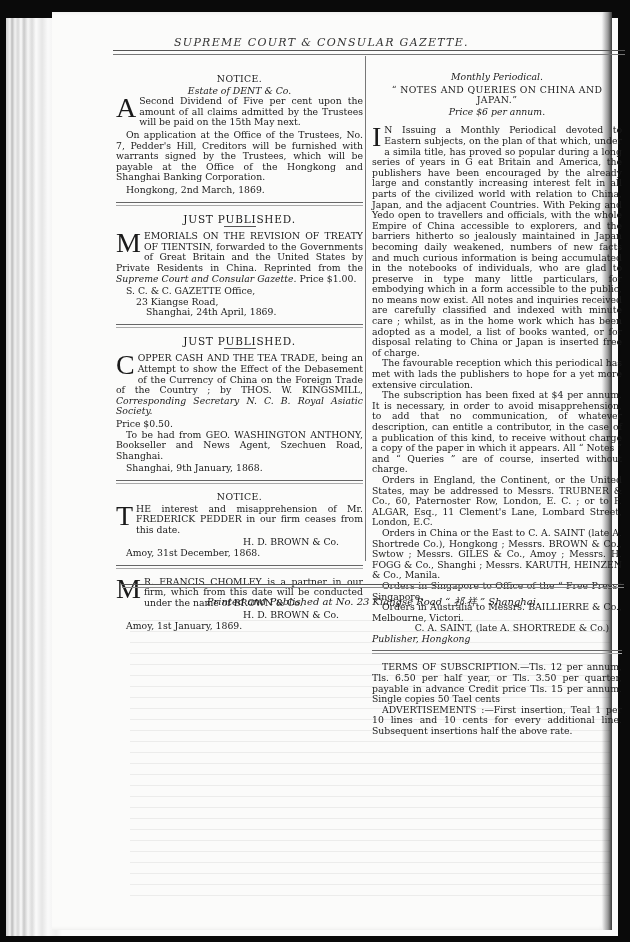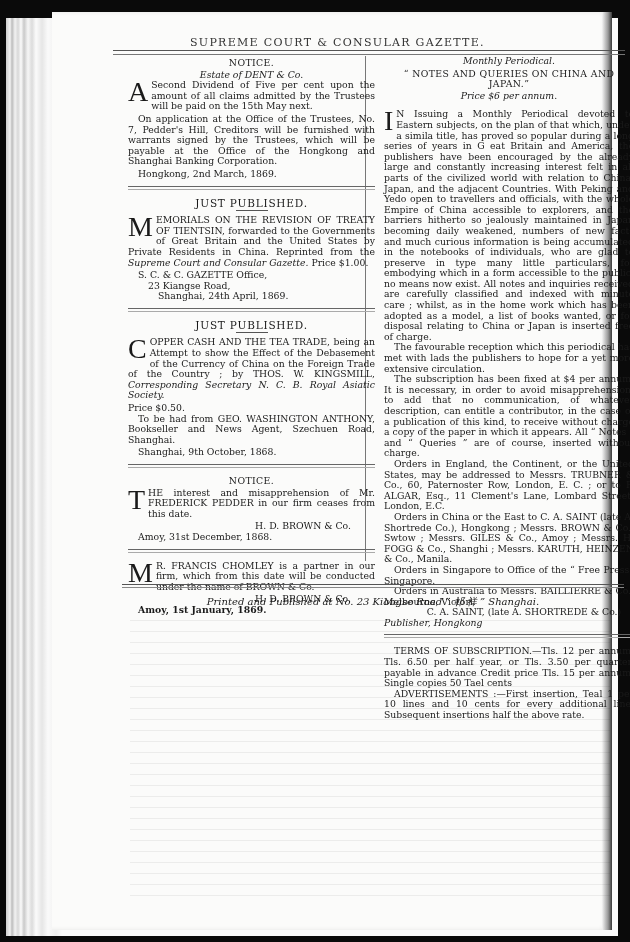--- a/index.html
+++ b/index.html
@@ -17,43 +17,43 @@
   .page {
     position: absolute; left: 52px; top: 12px; width: 560px; height: 918px;
     background: #fbfbfa;
     box-shadow: inset -8px 0 10px -6px #8a8a8a;
   }
   .spine {
     position: absolute; right: 0; top: 0; width: 10px; height: 100%;
     background: linear-gradient(90deg,#f4f4f4,#9a9a9a 60%,#3a3a3a);
   }
   .running-head {
-    position: absolute; left: 190px; top: 36px;
-    font-size: 11px; letter-spacing: 1.3px; color: #333;
+    position: absolute; left: 174px; top: 36px;
+    font-size: 11px; letter-spacing: 1.3px; color: #333; font-style: italic;
   }
   .head-rule {
     position: absolute; left: 113px; top: 50px; width: 512px; height: 3px;
     border-top: 1px solid #555; border-bottom: 1px solid #777;
   }
   .col {
-    position: absolute; top: 56px; width: 247px;
-    font-size: 9.3px; line-height: 10.6px; text-align: justify; margin-left: 12px;
+    position: absolute; top: 72px; width: 247px;
+    font-size: 9.3px; line-height: 10.6px; text-align: justify;
   }
   .col.left { left: 116px; }
   .col.right { left: 372px; width: 250px; }
   .col-divider {
     position: absolute; left: 365px; top: 56px; width: 1px; height: 505px;
     background: #777;
   }
   .center { text-align: center; }
   .title { text-align: center; letter-spacing: .4px; margin: 2px 0 1px; }
   .title-lg { font-size: 10.5px; letter-spacing: .8px; }
   .italic { font-style: italic; }
   .sc { font-variant: small-caps; }
-  .bold { font-weight: bold; }
+  .bold { font-weight: normal; }
   p { margin: 0; }
   .indent { text-indent: 10px; }
   .sig { text-align: right; padding-right: 24px; }
   .dateline { padding-left: 10px; }
   .dropcap {
     float: left; font-size: 28px; line-height: 22px; margin: 1px 3px 0 0;
     font-family: "Liberation Serif", serif;
   }
   .rule {
     height: 2px; border-top: 1px solid #666; border-bottom: 1px solid #aaa;
@@ -109,21 +109,21 @@
   </section>
 
   <div class="rule"></div>
 
   <section>
     <div class="title title-lg">JUST PUBLISHED.</div>
     <div class="short-rule"></div>
     <p class="block"><span class="dropcap">C</span><span>OPPER CASH AND THE TEA TRADE,</span><span> being an Attempt to show the Effect of the Debasement of the Currency of China on the Foreign Trade of the Country ; by THOS. W. KINGSMILL, </span><span class="italic">Corresponding Secretary N. C. B. Royal Asiatic Society.</span></p>
     <p>Price $0.50.</p>
     <p class="indent block">To be had from GEO. WASHINGTON ANTHONY, Bookseller and News Agent, Szechuen Road, Shanghai.</p>
-    <p class="dateline">Shanghai, 9th October, 1868.</p>
+    <p class="dateline">Shanghai, 9th January, 1868.</p>
   </section>
 
   <div class="rule"></div>
 
   <section>
     <div class="title">NOTICE.</div>
     <p class="block"><span class="dropcap">T</span><span>HE interest and misapprehension of Mr. FREDERICK PEDDER in our firm ceases from this date.</span></p>
     <p class="sig">H. D. BROWN &amp; Co.</p>
     <p class="dateline">Amoy, 31st December, 1868.</p>
   </section>

